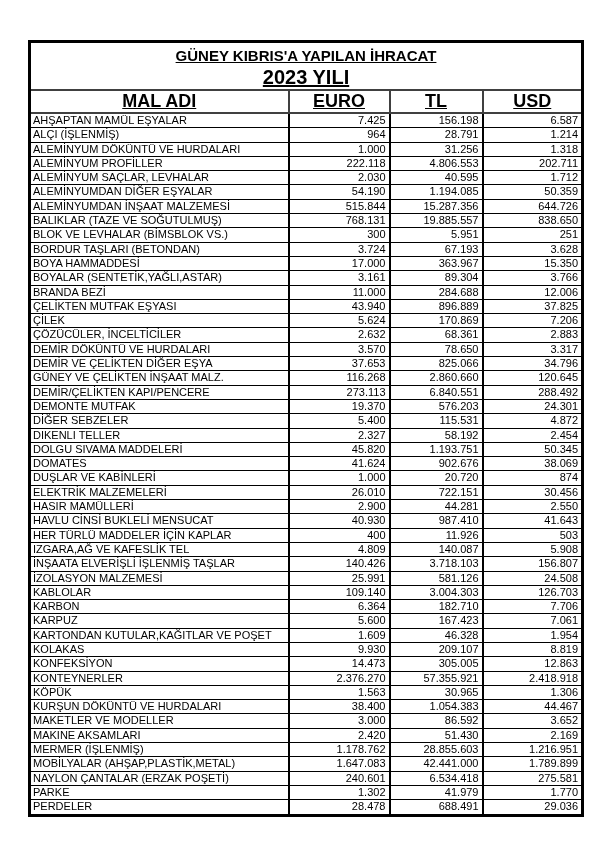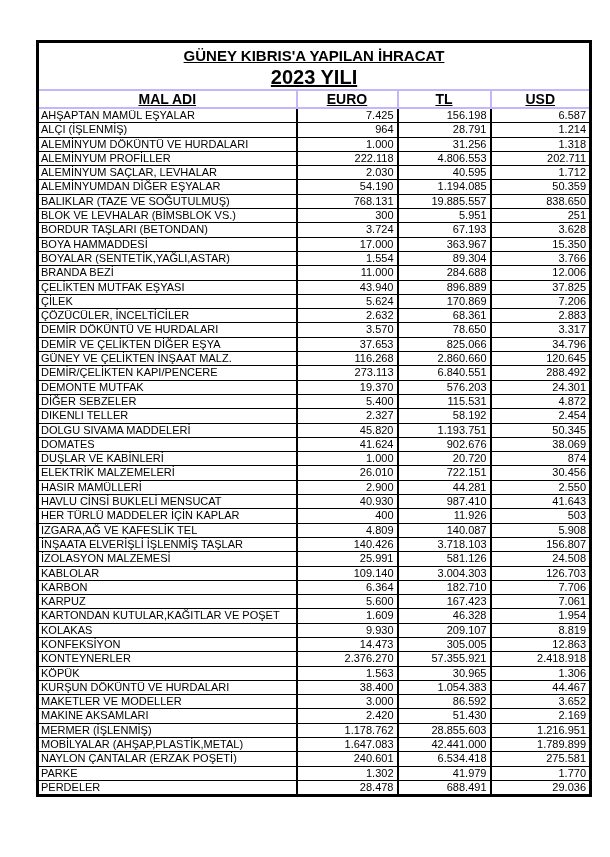--- a/index.html
+++ b/index.html
@@ -11,21 +11,21 @@
     position: relative;
     width: 610px;
     height: 857px;
     background: #ffffff;
     font-family: "Liberation Sans", sans-serif;
     color: #000000;
     overflow: hidden;
   }
   table.export {
     position: absolute;
-    left: 36px;
+    left: 28px;
     top: 40px;
     width: 554px;
     border-collapse: collapse;
     table-layout: fixed;
     border: 3px solid #000000;
   }
   col.c0 { width: 259px; }
   col.c1 { width: 101px; }
   col.c2 { width: 93px;  }
   col.c3 { width: 100px; }
@@ -34,22 +34,22 @@
     border: 0;
     text-align: center;
     font-weight: bold;
     padding: 0;
   }
   tr.title-row.main th { font-size: 15px; height: 21px; padding-top: 2px; }
   tr.title-row.sub th  { font-size: 20px; height: 19px; }
   tr.title-row th span { text-decoration: underline; }
 
   tr.cols-row th {
-    border: 2px solid #c4b5fd;
-    font-size: 14px;
+    border: 2px solid #404040;
+    font-size: 18px;
     font-weight: bold;
     text-align: center;
     height: 16px;
     padding: 0;
   }
   tr.cols-row th span { text-decoration: underline; }
 
   tbody td {
     border: 1px solid #000000;
     border-left: 2px solid #000000;
@@ -127,20 +127,26 @@
           <td class="num">40.595</td>
           <td class="num">1.712</td>
         </tr>
         <tr>
           <td class="name">ALEMİNYUMDAN DİĞER EŞYALAR</td>
           <td class="num">54.190</td>
           <td class="num">1.194.085</td>
           <td class="num">50.359</td>
         </tr>
         <tr>
+          <td class="name">ALEMİNYUMDAN İNŞAAT MALZEMESİ</td>
+          <td class="num">515.844</td>
+          <td class="num">15.287.356</td>
+          <td class="num">644.726</td>
+        </tr>
+        <tr>
           <td class="name">BALIKLAR (TAZE VE SOĞUTULMUŞ)</td>
           <td class="num">768.131</td>
           <td class="num">19.885.557</td>
           <td class="num">838.650</td>
         </tr>
         <tr>
           <td class="name">BLOK VE LEVHALAR (BİMSBLOK VS.)</td>
           <td class="num">300</td>
           <td class="num">5.951</td>
           <td class="num">251</td>
@@ -152,21 +158,21 @@
           <td class="num">3.628</td>
         </tr>
         <tr>
           <td class="name">BOYA HAMMADDESİ</td>
           <td class="num">17.000</td>
           <td class="num">363.967</td>
           <td class="num">15.350</td>
         </tr>
         <tr>
           <td class="name">BOYALAR (SENTETİK,YAĞLI,ASTAR)</td>
-          <td class="num">1.554</td>
+          <td class="num">3.161</td>
           <td class="num">89.304</td>
           <td class="num">3.766</td>
         </tr>
         <tr>
           <td class="name">BRANDA BEZİ</td>
           <td class="num">11.000</td>
           <td class="num">284.688</td>
           <td class="num">12.006</td>
         </tr>
         <tr>

